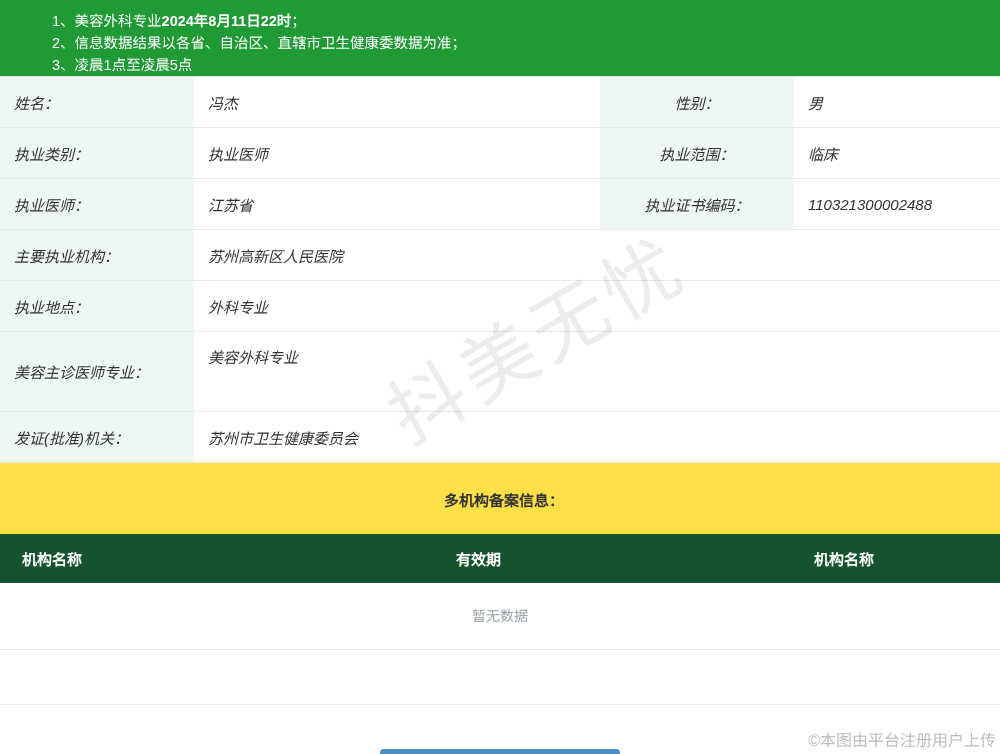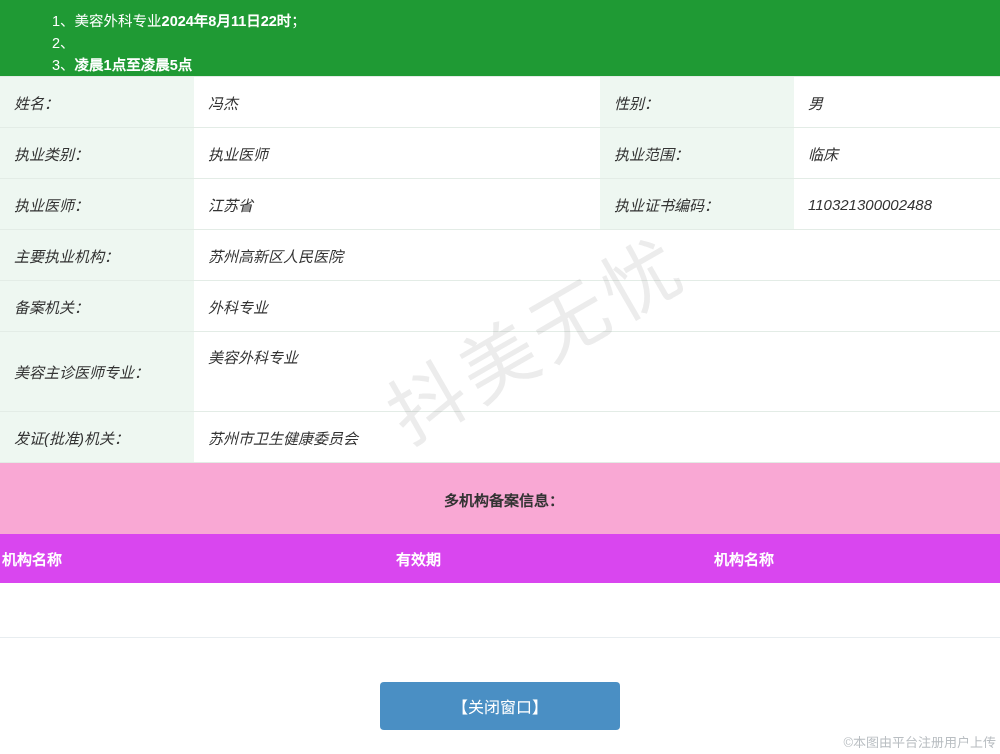--- a/index.html
+++ b/index.html
@@ -53,52 +53,52 @@
     font-size: 15px;
     vertical-align: middle;
     height: 24px;
     font-style: italic;
   }
   .lbl {
     background: #eef7f1;
     color: #333;
     width: 166px;
   }
-  .lbl.right-lbl { width: 166px; }
+  .lbl.right-lbl { width: 166px; text-align: center; }
   .val {
     background: #ffffff;
     color: #333;
   }
   .val.left-val { width: 378px; margin-left: 31px; }
   .val.right-val { width: 290px; }
   .tall td { height: 52px; }
 
   
   .section-title {
     text-align: center;
     font-weight: bold;
     font-size: 15px;
     color: #333;
     padding: 26px 0 24px 8px;
-    background: #f9a8d4;
+    background: #fde047;
   }
 
   
   .rec-table {
     width: 1000px;
     border-collapse: collapse;
     table-layout: fixed;
   }
   .rec-table th {
-    background: #d946ef;
+    background: #14532d;
     color: #ffffff;
     font-weight: bold;
     font-size: 15px;
     text-align: left;
-    padding: 14px 2px;
+    padding: 14px 22px;
     border: none;
   }
   .rec-empty {
     text-align: center;
     color: #9aa3a8;
     font-size: 14px;
     padding: 22px 0 24px 0;
     background: #ffffff;
     border-bottom: 1px solid #e8edf0;
   }
@@ -137,44 +137,45 @@
     font-family: "DejaVu Sans", sans-serif;
     pointer-events: none;
     user-select: none;
     letter-spacing: 6px;
     white-space: nowrap;
   }
   .corner-mark {
     position: absolute;
     right: 4px;
     bottom: 3px;
-    font-size: 13px;
+    font-size: 16px;
     color: #b9bec2;
     white-space: nowrap;
   }
 </style>
 </head>
 <body>
 
 <div class="notice">
   <div class="notice-line">
     <span class="notice-num">1、</span>
     <span class="notice-text">美容外科专业</span>
     <span class="notice-text" style="font-weight:bold">2024年8月11日22时</span>
     <span class="notice-text">；</span>
   </div>
   <div class="notice-line">
     <span class="notice-num">2、</span>
+    <span class="notice-text">信息数据结果以各省、自治区、直辖市卫生健康委数据为准；</span>
     <span class="notice-text" style="font-weight:bold"></span>
     <span class="notice-text"></span>
   </div>
   <div class="notice-line">
     <span class="notice-num">3、</span>
     <span class="notice-text"></span>
-    <span class="notice-text" style="font-weight:bold">凌晨1点至凌晨5点</span>
+    <span class="notice-text" style="font-weight:normal">凌晨1点至凌晨5点</span>
   </div>
 </div>
 
 <table class="info-table">
   <tbody>
       <tr>
     <td class="lbl">姓名：</td>
     <td class="val left-val">冯杰</td>
     <td class="lbl right-lbl">性别：</td>
     <td class="val right-val">男</td>
@@ -189,21 +190,21 @@
     <td class="lbl">执业医师：</td>
     <td class="val left-val">江苏省</td>
     <td class="lbl right-lbl">执业证书编码：</td>
     <td class="val right-val">110321300002488</td>
   </tr>
   <tr>
     <td class="lbl">主要执业机构：</td>
     <td class="val" colspan="3">苏州高新区人民医院</td>
   </tr>
   <tr>
-    <td class="lbl">备案机关：</td>
+    <td class="lbl">执业地点：</td>
     <td class="val" colspan="3">外科专业</td>
   </tr>
   <tr class="tall">
     <td class="lbl">美容主诊医师专业：</td>
     <td class="val" colspan="3" style="vertical-align:top;padding-top:14px">美容外科专业</td>
   </tr>
   <tr>
     <td class="lbl">发证(批准)机关：</td>
     <td class="val" colspan="3">苏州市卫生健康委员会</td>
   </tr>
@@ -213,20 +214,23 @@
 <div class="section-title">多机构备案信息：</div>
 
 <table class="rec-table">
   <tbody>
       <tr>
     <th style="width:390px">机构名称</th>
     <th style="width:314px">有效期</th>
     <th>机构名称</th>
   </tr>
   <tr>
+    <td class="rec-empty" colspan="3">暂无数据</td>
+  </tr>
+  <tr>
     <td class="rec-blank" colspan="3"></td>
   </tr>
 </tbody>
   </table>
 
 <div class="footer">
   <button class="close-btn">【关闭窗口】</button>
 </div>
 
 <div class="watermark">抖美无忧</div>

